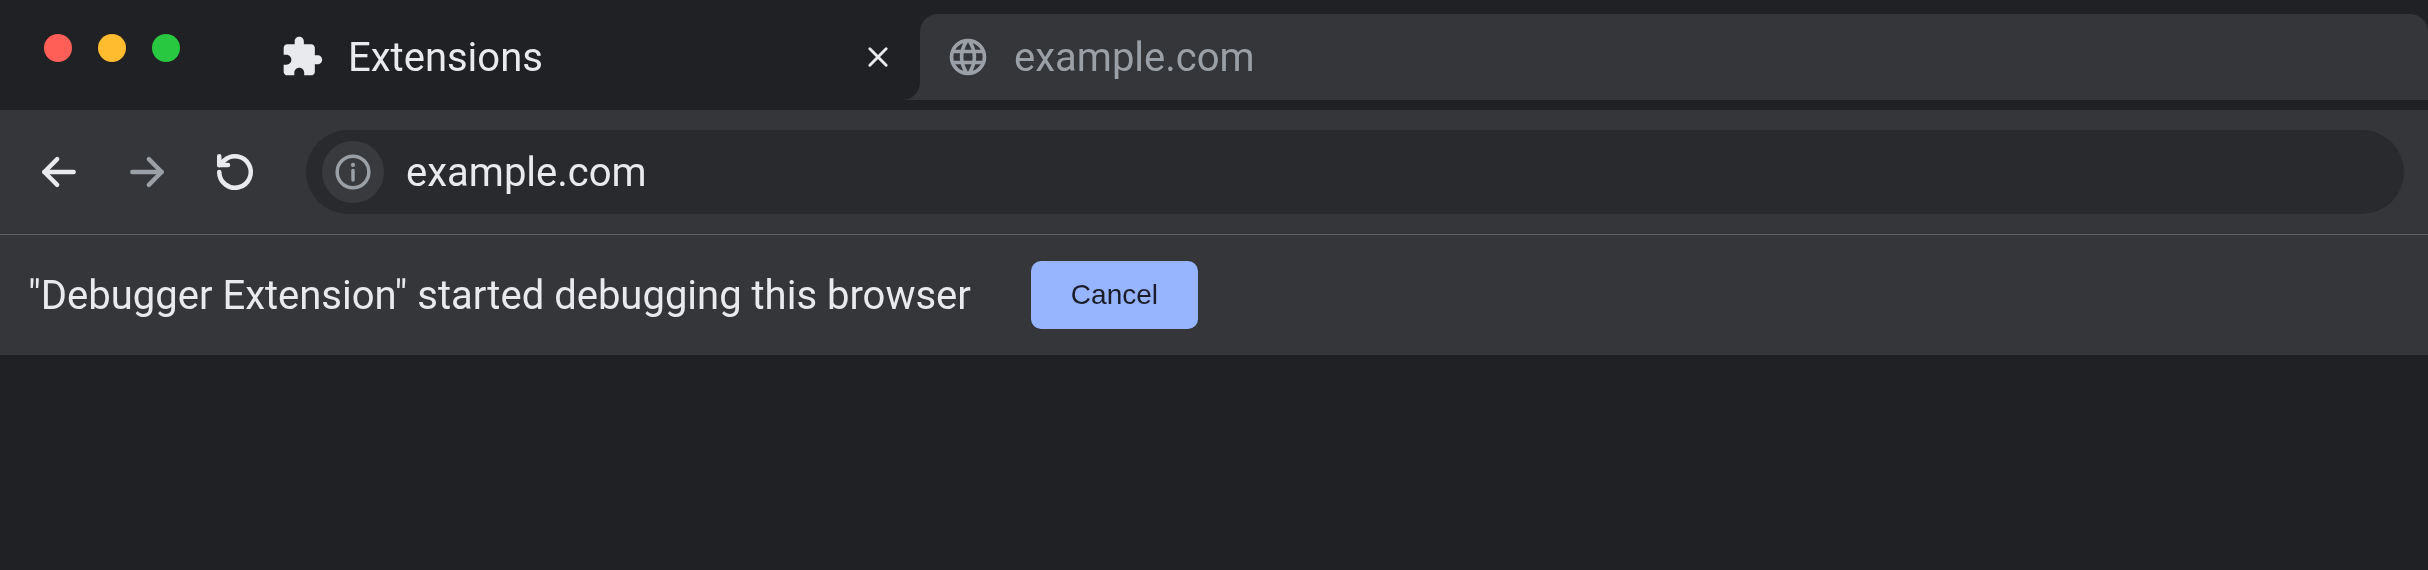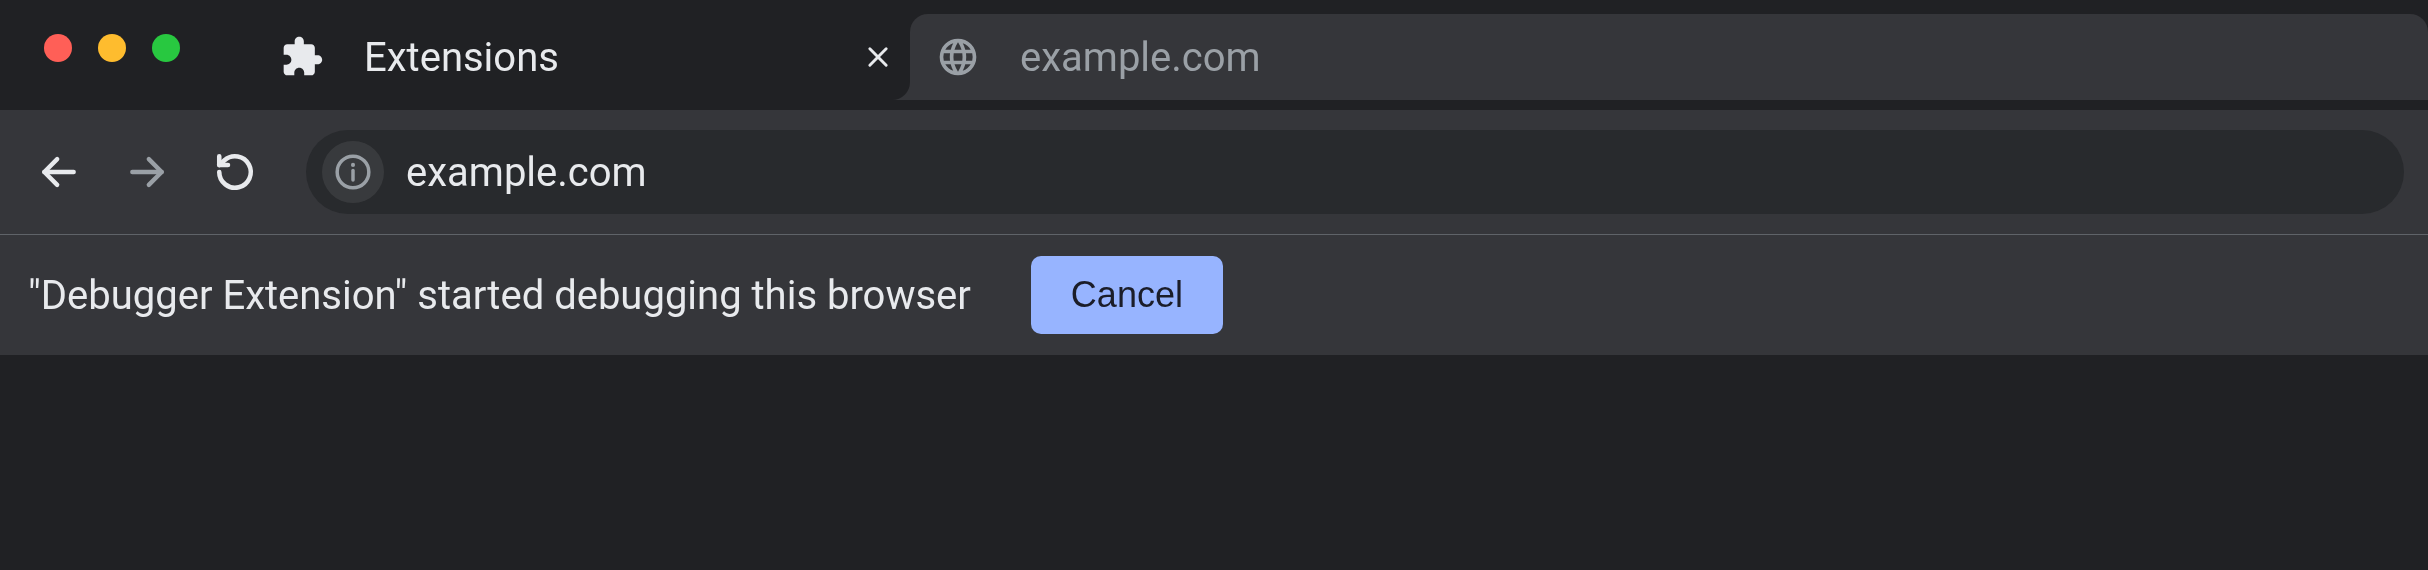--- a/index.html
+++ b/index.html
@@ -53,24 +53,24 @@
       align-items: stretch;
       height: 110px;
       flex: 1;
       position: relative;
     }
     .tab {
       display: flex;
       align-items: center;
       height: 86px;
       margin-top: 14px;
-      padding: 0 10px 0 26px;
+      padding: 0 20px 0 26px;
       border-top-left-radius: 18px;
       border-top-right-radius: 18px;
-      gap: 40px;
+      gap: 24px;
       color: var(--text);
       font-size: 40px;
       position: relative;
       cursor: default;
     }
     .tab.inactive {
       background: transparent;
       width: 620px;
       margin-left: 40px;
     }
@@ -188,21 +188,21 @@
       align-items: center;
       padding: 0 28px;
       gap: 60px;
       font-size: 40px;
       color: var(--text);
     }
     .infobar .message { white-space: nowrap; }
     .infobar .btn {
       background: var(--blue-btn);
       color: var(--blue-btn-text);
-      font-size: 36px;
+      font-size: 28px;
       font-weight: 500;
       padding: 18px 40px;
       border: none;
       border-radius: 10px;
       cursor: pointer;
     }
 
     svg { display: block; }
   </style>
 </head>

